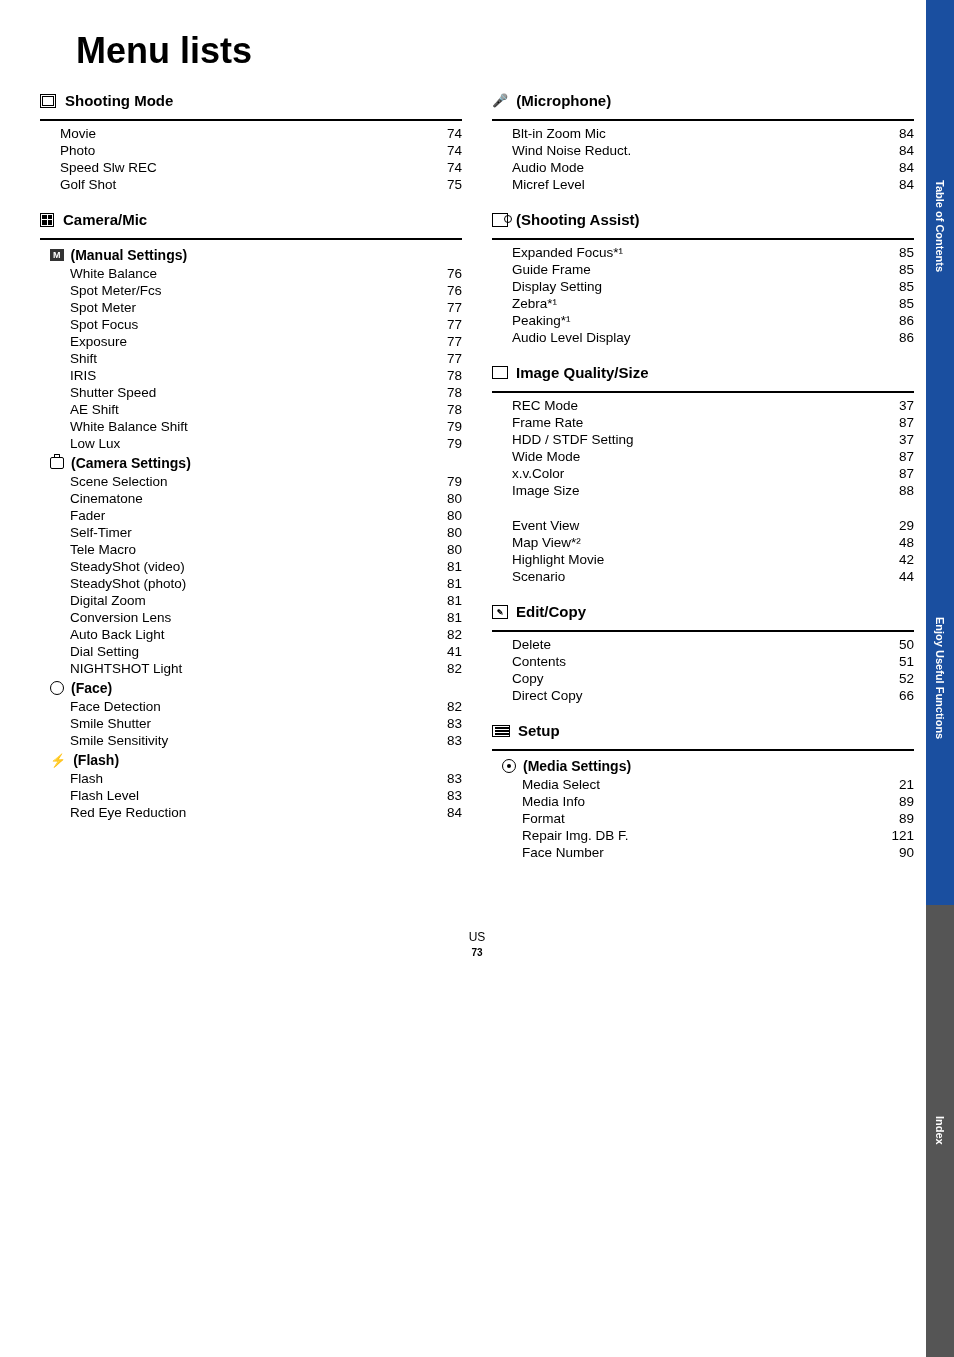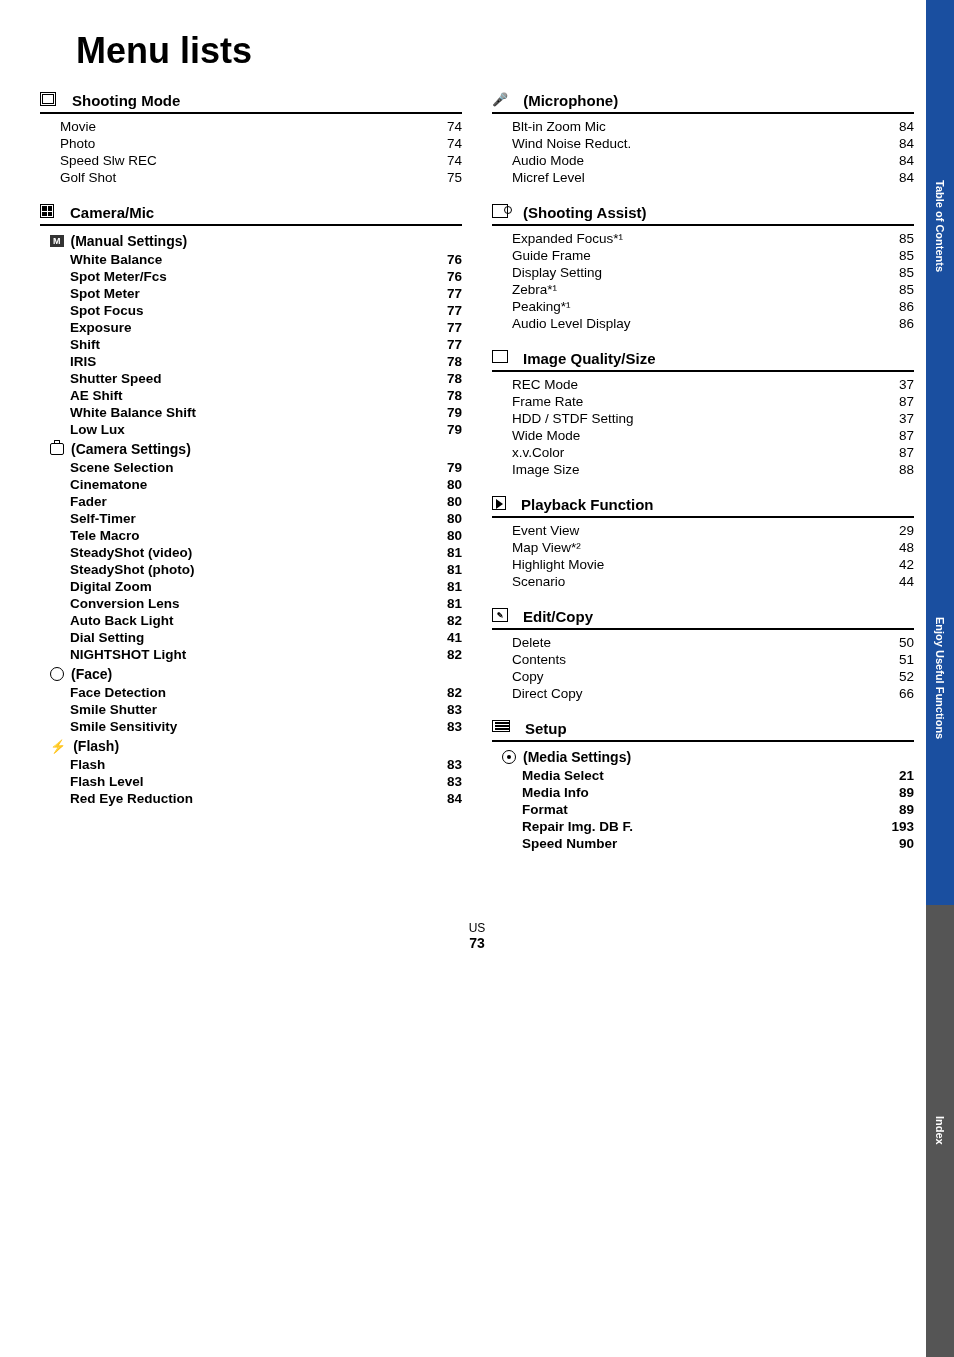--- a/index.html
+++ b/index.html
@@ -39,46 +39,45 @@
     }
 
     .section {
       margin-bottom: 18px;
     }
 
     .section-header {
       font-size: 15px;
       font-weight: bold;
       border-bottom: 2px solid #000;
-      padding-bottom: 3px;
+      padding-bottom: 10px;
       margin-bottom: 4px;
       display: flex;
-      align-items: flex-start;
-      gap: 12px;
+      align-items: center;
+      gap: 5px;
     }
 
     .sub-section-header {
       font-size: 14px;
       font-weight: bold;
       padding: 3px 0 2px 10px;
       display: flex;
       align-items: center;
       gap: 4px;
     }
 
     .menu-item {
       display: flex;
       justify-content: space-between;
       padding: 1px 0 1px 20px;
       font-size: 13.5px;
     }
 
     .menu-item-l2 {
       padding-left: 30px;
-      font-weight: bold;
     }
 
     .menu-item .page-num {
       min-width: 30px;
       text-align: right;
     }
 
     .right-tab {
       position: absolute;
       right: 0;
@@ -418,26 +417,20 @@
             <span class="page-num">87</span>
           </div>
           <div class="menu-item">
             <span>Image Size</span>
             <span class="page-num">88</span>
           </div>
         </div>
     </div>
 
     <div class="section">
-      <div class="section-header">
-        <span style="display:inline-block;width:14px;height:14px;border:1.5px solid #000;vertical-align:middle;margin-right:3px;position:relative;">
-          <span style="position:absolute;top:2px;left:3px;width:0;height:0;border-top:5px solid transparent;border-bottom:5px solid transparent;border-left:7px solid #000;"></span>
-        </span>
-        <span>Playback Function</span>
-      </div>
       <div id="playback-items">
           <div class="menu-item">
             <span>Event View</span>
             <span class="page-num">29</span>
           </div>
           <div class="menu-item">
             <span>Map View*²</span>
             <span class="page-num">48</span>
           </div>
           <div class="menu-item">
@@ -500,28 +493,28 @@
           <div class="menu-item menu-item-l2">
             <span>Media Info</span>
             <span class="page-num">89</span>
           </div>
           <div class="menu-item menu-item-l2">
             <span>Format</span>
             <span class="page-num">89</span>
           </div>
           <div class="menu-item menu-item-l2">
             <span>Repair Img. DB F.</span>
-            <span class="page-num">193</span>
-          </div>
-          <div class="menu-item menu-item-l2">
-            <span>Speed Number</span>
+            <span class="page-num">121</span>
+          </div>
+          <div class="menu-item menu-item-l2">
+            <span>Face Number</span>
             <span class="page-num">90</span>
           </div>
         </div>
     </div>
 
   </div>
 </div>
 
 <div class="page-footer">
   <span style="font-size:12px;">US</span><br>
-  <span style="font-size:14px;font-weight:bold;">73</span>
+  <span style="font-size:10px;font-weight:bold;">73</span>
 </div>
 
 </body></html>

